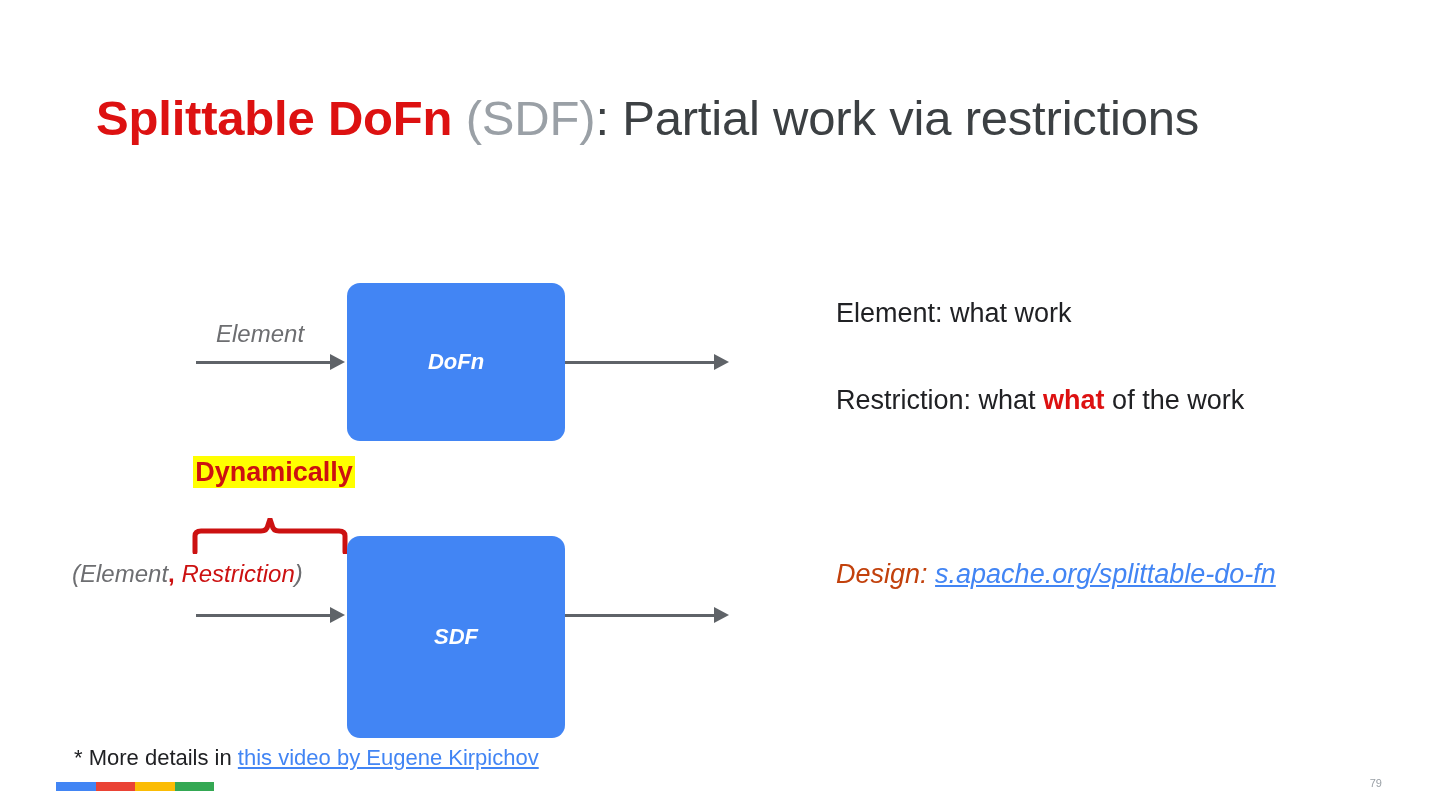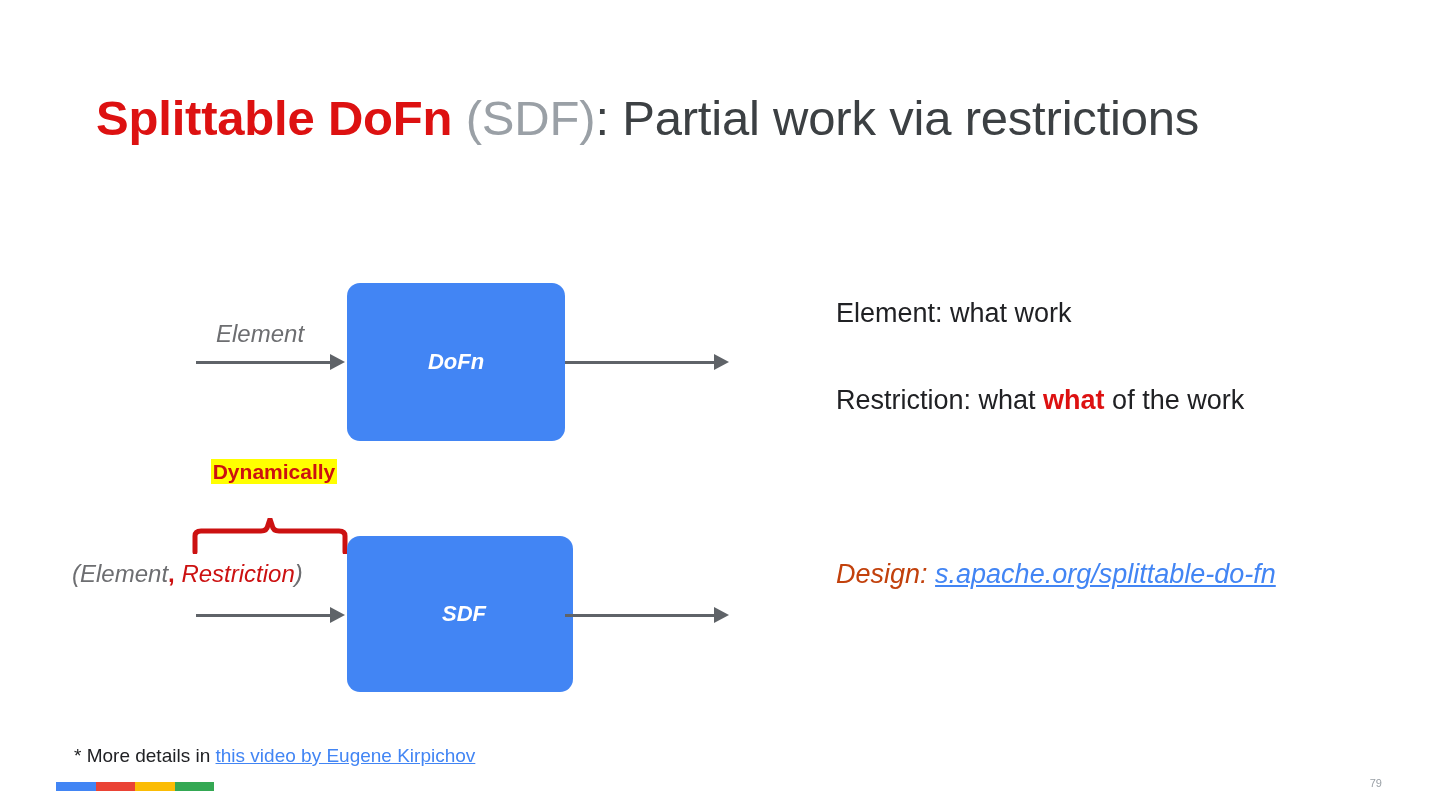--- a/index.html
+++ b/index.html
@@ -66,22 +66,21 @@
   #box-dofn {
     left: 347px;
     top: 253px;
     width: 218px;
     height: 158px;
   }
   #box-sdf {
     left: 347px;
     top: 506px;
     width: 218px;
-    height: 156px;
-    padding-left: 8px;
+    height: 202px;
   }
 
   .arrow-line {
     position: absolute;
     height: 3px;
     background: #5f6368;
   }
   .arrow-head {
     position: absolute;
     width: 0;
@@ -114,21 +113,21 @@
 
   
   #callout {
     position: absolute;
     left: 150px;
     top: 426px;
     width: 248px;
     text-align: center;
   }
   #callout .line {
-    font-size: 21px;
+    font-size: 27px;
     font-weight: bold;
     color: #cc1111;
     line-height: 32px;
     white-space: nowrap;
   }
   #callout .hl {
     background: #ffff00;
     padding: 1px 2px;
   }
 
@@ -179,21 +178,21 @@
     color: #4285f4;
     font-style: italic;
     text-decoration: underline;
   }
 
   
   #footnote {
     position: absolute;
     left: 74px;
     top: 745px;
-    font-size: 19px;
+    font-size: 22px;
     color: #202124;
     white-space: nowrap;
   }
   #footnote-link {
     color: #4285f4;
     text-decoration: underline;
   }
 
   
   #color-bar {

